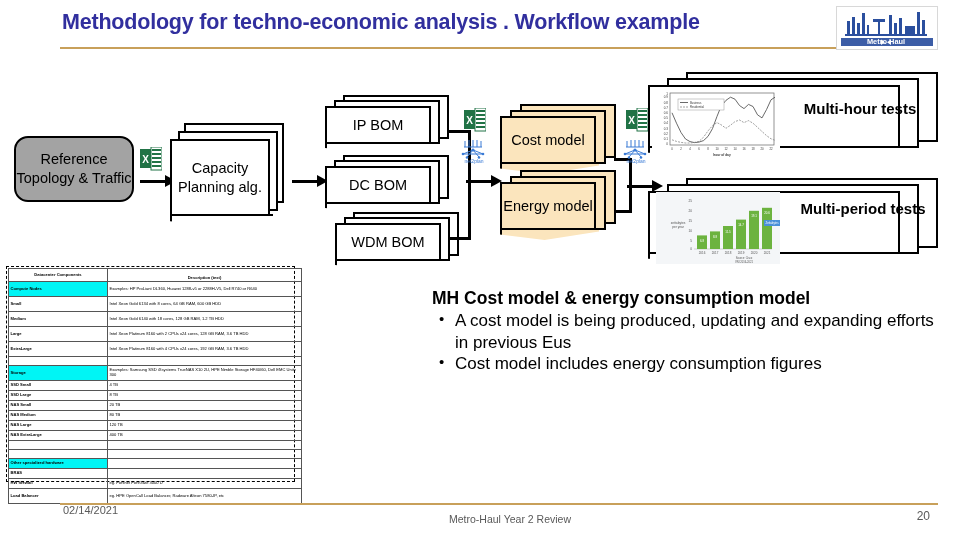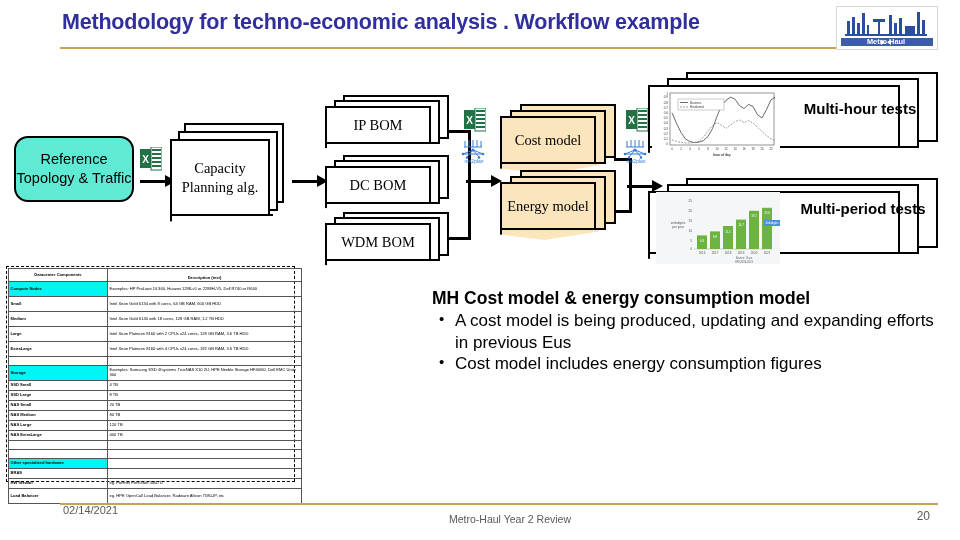--- a/index.html
+++ b/index.html
@@ -26,27 +26,27 @@
   #logo{
     position:absolute;left:836px;top:6px;width:100px;height:42px;
     border:1px solid #d8d8d8;background:#ffffff;overflow:hidden;
   }
   #logo svg{display:block;}
 
   
   .node{position:absolute;box-sizing:border-box;}
 
   .roundbox{
-    border:2px solid #000;border-radius:14px;background:#5eead4;
+    border:2px solid #000;border-radius:14px;background:#a3a3a3;
     display:flex;align-items:center;justify-content:center;text-align:center;
     font-size:14.5px;line-height:1.28;color:#000;
   }
 
   
-  .docstack{position:absolute;font-family:Liberation Serif, serif;}
+  .docstack{position:absolute;}
   .docstack .sheet{
     position:absolute;border:2px solid #000;background:#fff;box-sizing:border-box;
   }
   .docstack .sheet.front{
     display:flex;align-items:center;justify-content:center;text-align:center;
     font-size:14.5px;line-height:1.3;color:#000;
     border-bottom-left-radius:0;
   }
   .docstack.tan .sheet{background:#fbe5bd;}
   .docstack .curl{
@@ -208,21 +208,21 @@
     <div class="sheet" style="left:18px;top:0px;width:106px;height:44px;"></div>
     <div class="sheet" style="left:9px;top:5px;width:106px;height:44px;"></div>
     <div class="sheet front" style="left:0px;top:11px;width:106px;height:38px;">
       <span>DC BOM</span>
     </div>
     <div class="curl" style="left:0px;top:47px;width:107px;height:9px;
          clip-path:polygon(0 0,100% 0,100% 30%,45% 100%,0 55%);
          border-left:2px solid #000;"></div>
   </div>
 
-  <div class="docstack" style="left:325px;top:212px;width:140px;height:56px;padding-left:36px;">
+  <div class="docstack" style="left:335px;top:212px;width:140px;height:56px;padding-left:36px;">
     <div class="sheet" style="left:18px;top:0px;width:106px;height:44px;"></div>
     <div class="sheet" style="left:9px;top:5px;width:106px;height:44px;"></div>
     <div class="sheet front" style="left:0px;top:11px;width:106px;height:38px;">
       <span>WDM BOM</span>
     </div>
     <div class="curl" style="left:0px;top:47px;width:107px;height:9px;
          clip-path:polygon(0 0,100% 0,100% 30%,45% 100%,0 55%);
          border-left:2px solid #000;"></div>
   </div>
 

